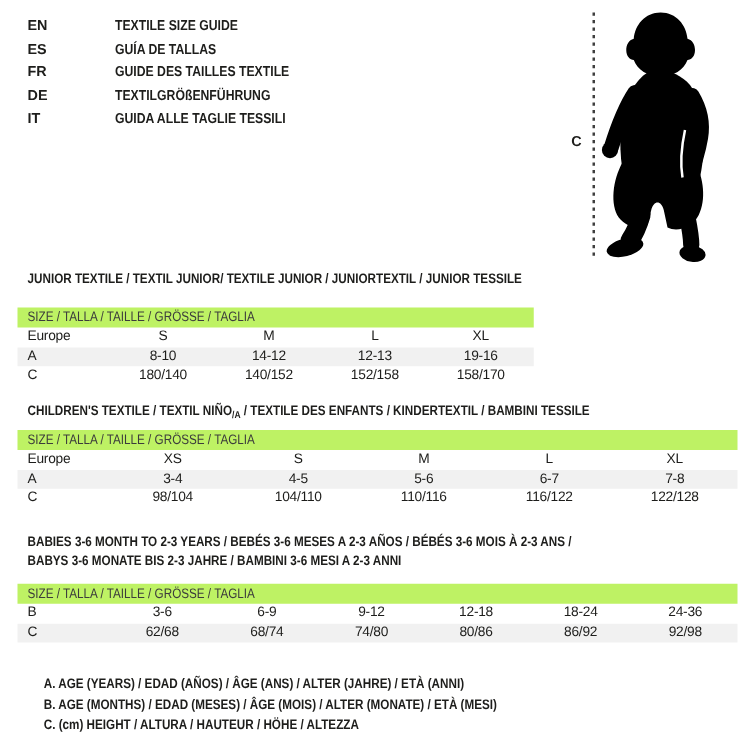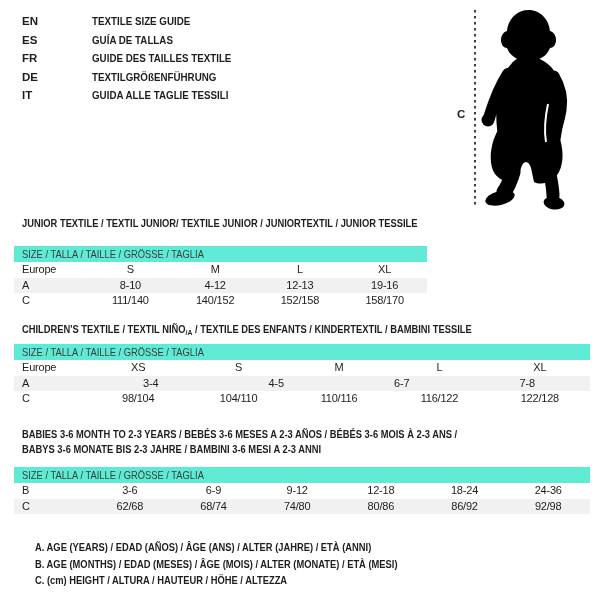--- a/index.html
+++ b/index.html
@@ -12,21 +12,21 @@
   .lang-row{display:flex;height:18.6px;line-height:18.6px;font-size:11.5px;font-weight:bold;gap:32px;}
   .lang-code{flex:0 0 38px;}
 
   
   .figure-svg{position:absolute;left:470px;top:6px;width:122px;height:206px;}
   .height-label{position:absolute;left:457px;top:108px;width:14px;font-size:11.5px;font-weight:bold;}
 
   
   .tbl-title{position:absolute;font-size:11px;font-weight:bold;line-height:15px;}
   .sizetable{position:absolute;}
-  .st-header{height:16px;line-height:16px;background:#5eead4;color:#3c3c3c;
+  .st-header{height:16px;line-height:16px;background:#bef264;color:#3c3c3c;
              font-size:11px;padding-left:8px;}
   .st-row{display:flex;height:15.7px;line-height:15.7px;font-size:11px;letter-spacing:-0.2px;}
   .st-row.alt{background:#f1f1f1;}
   .st-cell{flex:1;text-align:center;}
   .st-cell.label{flex:0 0 66px;text-align:left;padding-left:8px;}
   .t1{left:14px;top:246px;width:413px;}
   .t2{left:14px;top:344px;width:576px;}
   .t3{left:14px;top:467px;width:576px;}
   .title1{left:22px;top:216px;}
   .title2{left:22px;top:322px;}
@@ -105,27 +105,27 @@
   <div class="st-row">
         <span class="st-cell label">Europe</span>
         <span class="st-cell">S</span>
         <span class="st-cell">M</span>
         <span class="st-cell">L</span>
         <span class="st-cell">XL</span>
       </div>
       <div class="st-row alt">
         <span class="st-cell label">A</span>
         <span class="st-cell">8-10</span>
-        <span class="st-cell">4-12</span>
+        <span class="st-cell">14-12</span>
         <span class="st-cell">12-13</span>
         <span class="st-cell">19-16</span>
       </div>
       <div class="st-row">
         <span class="st-cell label">C</span>
-        <span class="st-cell">111/140</span>
+        <span class="st-cell">180/140</span>
         <span class="st-cell">140/152</span>
         <span class="st-cell">152/158</span>
         <span class="st-cell">158/170</span>
       </div>
     </div>
 
   <div class="tbl-title title2">
     <span class="cond"><span>CHILDREN'S TEXTILE / TEXTIL NIÑO</span><span class="subsc">/A</span><span> / TEXTILE DES ENFANTS / KINDERTEXTIL / BAMBINI TESSILE</span></span>
   </div>
   <div class="sizetable t2">
@@ -137,20 +137,21 @@
         <span class="st-cell">XS</span>
         <span class="st-cell">S</span>
         <span class="st-cell">M</span>
         <span class="st-cell">L</span>
         <span class="st-cell">XL</span>
       </div>
       <div class="st-row alt">
         <span class="st-cell label">A</span>
         <span class="st-cell">3-4</span>
         <span class="st-cell">4-5</span>
+        <span class="st-cell">5-6</span>
         <span class="st-cell">6-7</span>
         <span class="st-cell">7-8</span>
       </div>
       <div class="st-row">
         <span class="st-cell label">C</span>
         <span class="st-cell">98/104</span>
         <span class="st-cell">104/110</span>
         <span class="st-cell">110/116</span>
         <span class="st-cell">116/122</span>
         <span class="st-cell">122/128</span>

